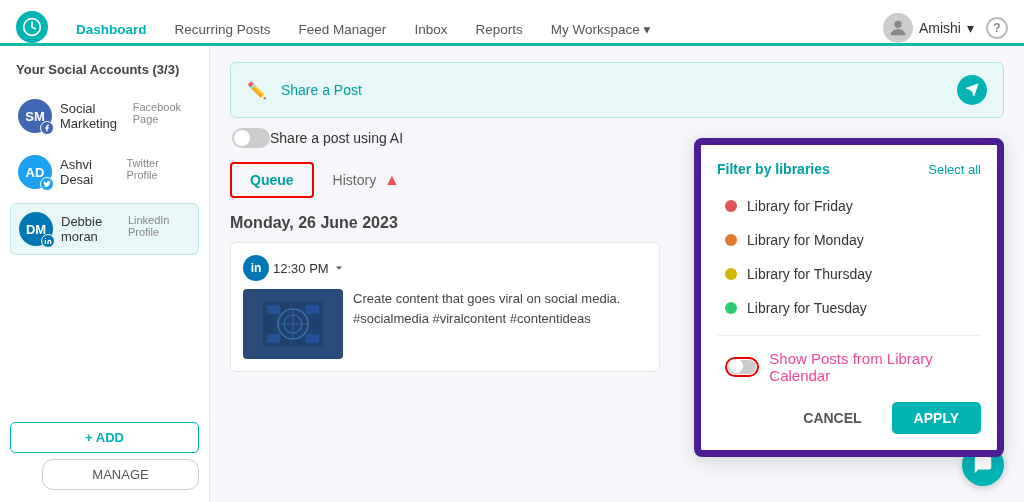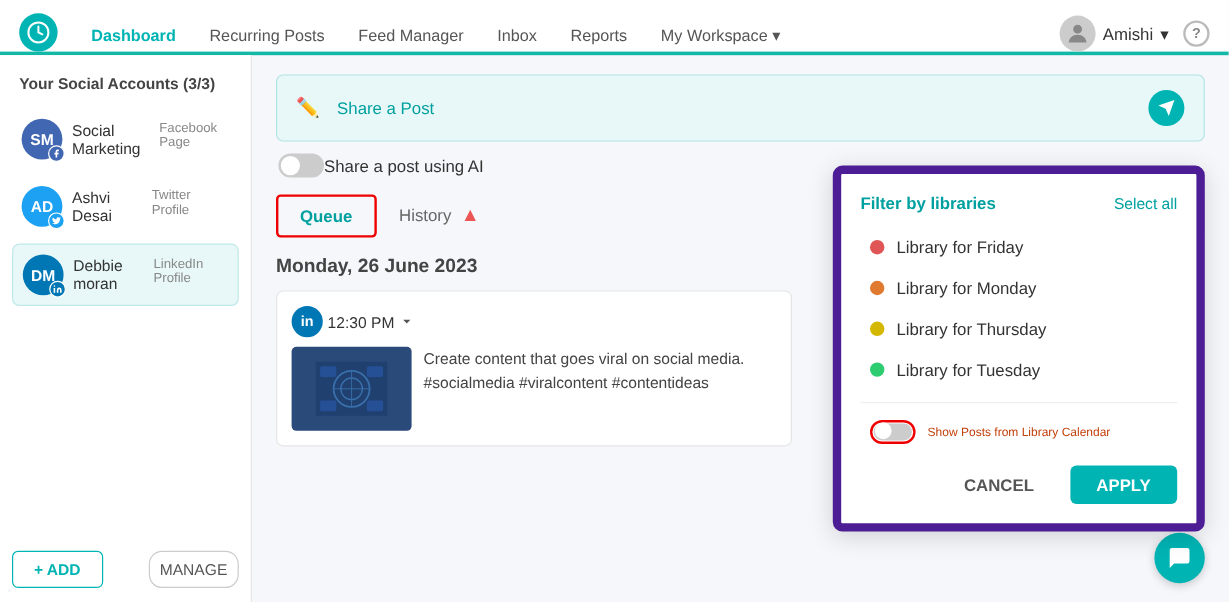--- a/index.html
+++ b/index.html
@@ -32,21 +32,21 @@
     
     .sidebar { width: 210px; background: #fff; border-right: 1px solid #e5e5e5; display: flex; flex-direction: column; padding: 12px 10px; gap: 6px; flex-shrink: 0; }
     .sidebar-title { font-size: 13px; font-weight: 600; color: #444; padding: 4px 6px 8px; }
     .account-item { display: flex; align-items: center; gap: 8px; padding: 8px 8px; border-radius: 6px; cursor: pointer; }
     .account-item.selected { background: #e8f8f8; border: 1px solid #c0e8e8; }
     .account-avatar { width: 34px; height: 34px; border-radius: 50%; background: #ddd; flex-shrink: 0; position: relative; display: flex; align-items: center; justify-content: center; font-size: 13px; font-weight: bold; color: #fff; }
     .account-badge { position: absolute; bottom: -2px; right: -2px; width: 14px; height: 14px; border-radius: 50%; border: 1.5px solid #fff; display: flex; align-items: center; justify-content: center; }
     .account-info { display: flex; flex-direction: row; }
     .account-name { font-size: 13px; font-weight: 500; color: #333; }
     .account-type { font-size: 11px; color: #888; }
-    .sidebar-buttons { margin-top: auto; display: flex; gap: 6px; }
+    .sidebar-buttons { margin-top: auto; display: flex; gap: 6px; flex-direction: column; }
     .btn-add { flex: 1; background: #fff; border: 1.5px solid #00b4b4; color: #00b4b4; border-radius: 5px; padding: 7px; font-size: 13px; cursor: pointer; font-weight: 600; }
     .btn-manage { flex: 1; background: #fff; border: 1.5px solid #ccc; color: #555; border-radius: 11px; padding: 7px; font-size: 13px; cursor: pointer; margin-left: 32px; }
 
     
     .content { flex: 1; padding: 16px 20px; overflow: hidden; position: relative; }
 
     
     .share-bar { display: flex; align-items: center; background: #e8f8f8; border: 1px solid #b2e4e4; border-radius: 6px; padding: 12px 16px; margin-bottom: 10px; gap: 10px; cursor: pointer; }
     .share-bar-text { color: #00a0a0; font-size: 14px; flex: 1; }
     .share-bar-icon { width: 30px; height: 30px; background: #00b4b4; border-radius: 50%; display: flex; align-items: center; justify-content: center; flex-shrink: 0; }
@@ -86,21 +86,21 @@
     .dropdown-title { font-size: 14px; font-weight: 600; color: #00a0a0; }
     .select-all { font-size: 13px; color: #00a0a0; cursor: pointer; }
     .lib-item { display: flex; align-items: center; gap: 10px; padding: 9px 8px; border-radius: 4px; cursor: pointer; }
     .lib-dot { width: 12px; height: 12px; border-radius: 50%; flex-shrink: 0; }
     .lib-name { font-size: 14px; color: #333; }
     .dropdown-divider { border: none; border-top: 1px solid #eee; margin: 10px 0; }
     .show-library-row { display: flex; align-items: center; gap: 10px; padding: 4px 8px; }
     .toggle-outline { position: relative; display: inline-block; width: 38px; height: 20px; border: 2px solid #e00; border-radius: 10px; }
     .toggle-outline .ts { position: absolute; inset: 1px; background: #ccc; border-radius: 10px; }
     .toggle-outline .ts:before { content: ''; position: absolute; width: 14px; height: 14px; left: 1px; bottom: 1px; background: #fff; border-radius: 50%; }
-    .show-lib-text { font-size: 10px; color: #c2410c; }
+    .show-lib-text { font-size: 15px; color: #ec4899; }
     .dropdown-actions { display: flex; justify-content: flex-end; gap: 10px; margin-top: 14px; align-items: center; }
     .btn-cancel { padding: 8px 20px; background: transparent; border: none; color: #555; font-size: 14px; font-weight: 600; cursor: pointer; }
     .btn-apply { padding: 8px 22px; background: #00b4b4; color: #fff; border: none; border-radius: 5px; font-size: 14px; font-weight: 600; cursor: pointer; }
 
     
     .chat-fab { position: absolute; bottom: 16px; right: 20px; width: 42px; height: 42px; background: #00b4b4; border-radius: 50%; display: flex; align-items: center; justify-content: center; cursor: pointer; box-shadow: 0 2px 8px rgba(0,0,0,0.2); }
     .chat-fab svg { width: 22px; height: 22px; fill: #fff; }
 
     
     .lib-list { max-height: 170px; overflow-y: auto; }

